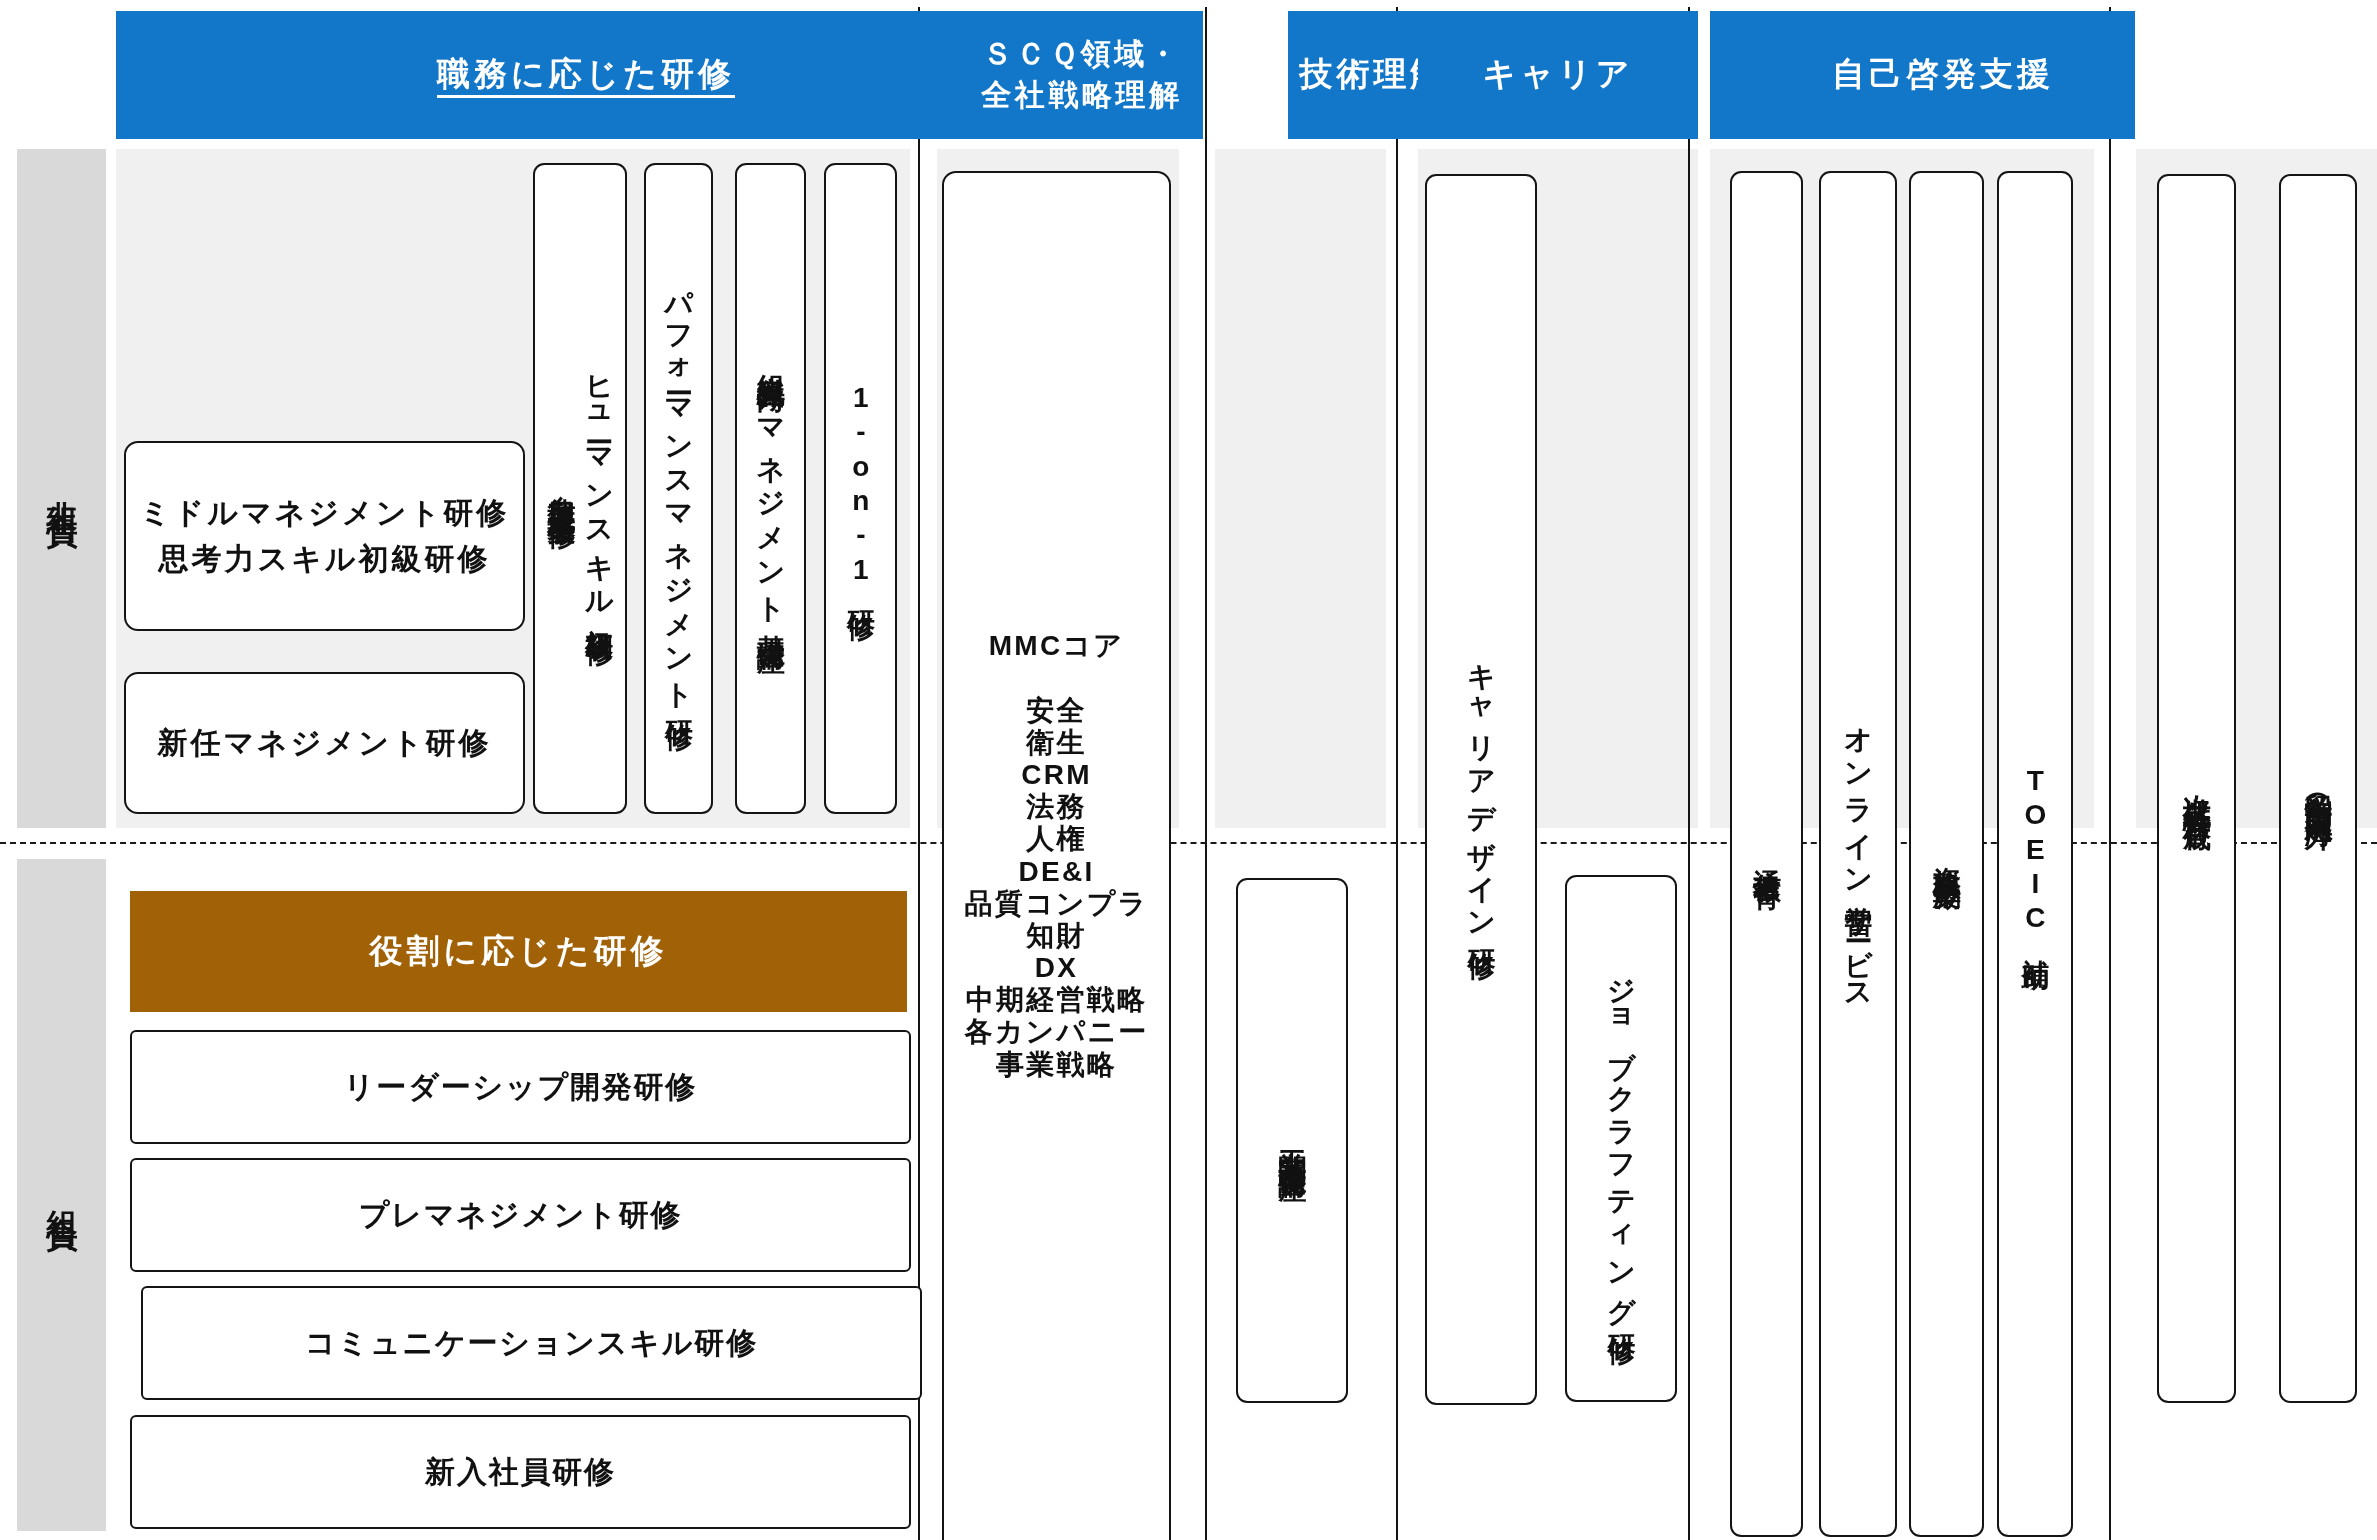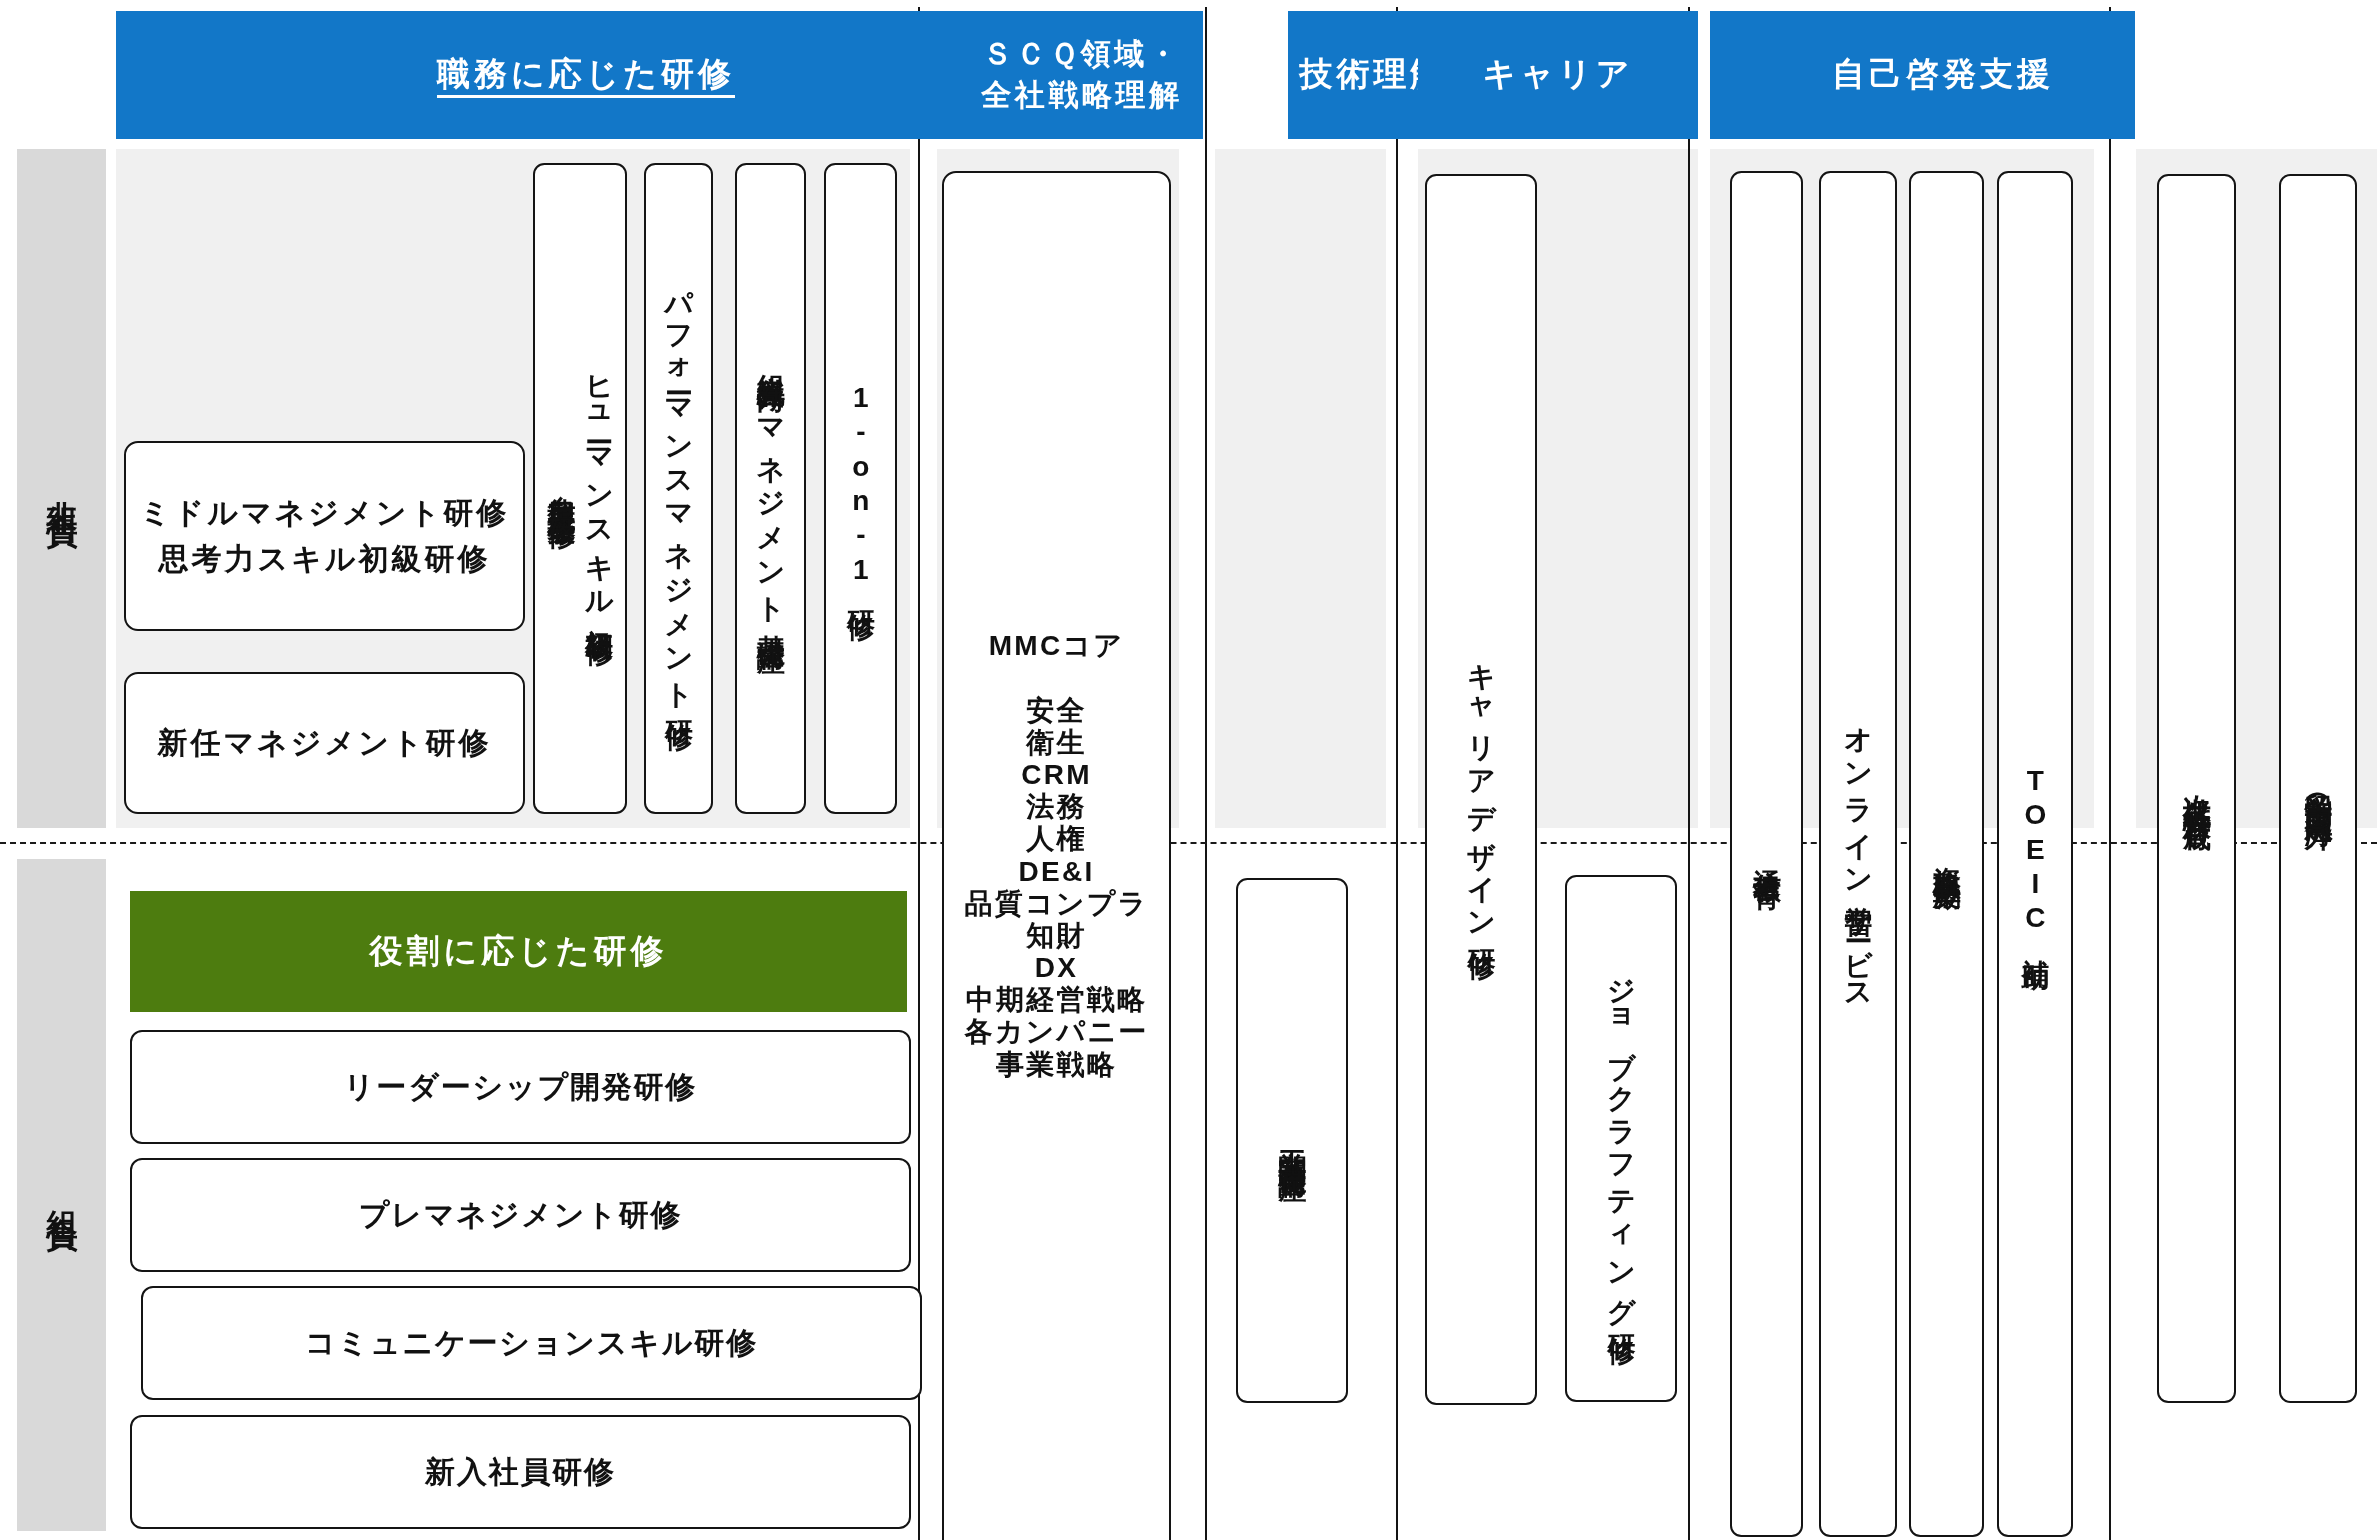--- a/index.html
+++ b/index.html
@@ -30,25 +30,25 @@
   }
   .vbox{
     position:absolute;background:#ffffff;border:2.8px solid #141414;border-radius:11.3px;
     display:flex;align-items:center;justify-content:center;
     writing-mode:vertical-rl;text-orientation:mixed;
     font-size:28px;letter-spacing:0.12em;line-height:1.35;white-space:pre-line;text-align:center;
   }
   .vbox.up{text-orientation:upright;}
   .mmc{font-size:28px;line-height:1.15;letter-spacing:0.08em;padding-bottom:37px;}
   .bluebar{
-    position:absolute;background:#4d7c0f;color:#ffffff;
+    position:absolute;background:#a16207;color:#ffffff;
     display:flex;align-items:center;justify-content:center;text-align:center;
     font-size:33px;letter-spacing:0.12em;
   }
-  .lower{font-size:30px;letter-spacing:0.06em;border-width:2.1px;border-radius:12px;}
+  .lower{font-size:30px;letter-spacing:0.06em;border-width:2.1px;border-radius:6px;}
 </style>
 </head>
 <body>
 
 <div id="canvas">
 
   <div class="band" style="left:116px;width:794px;"></div>
   <div class="band" style="left:937px;width:242px;"></div>
   <div class="band" style="left:1215px;width:171px;"></div>
   <div class="band" style="left:1418px;width:280px;"></div>

